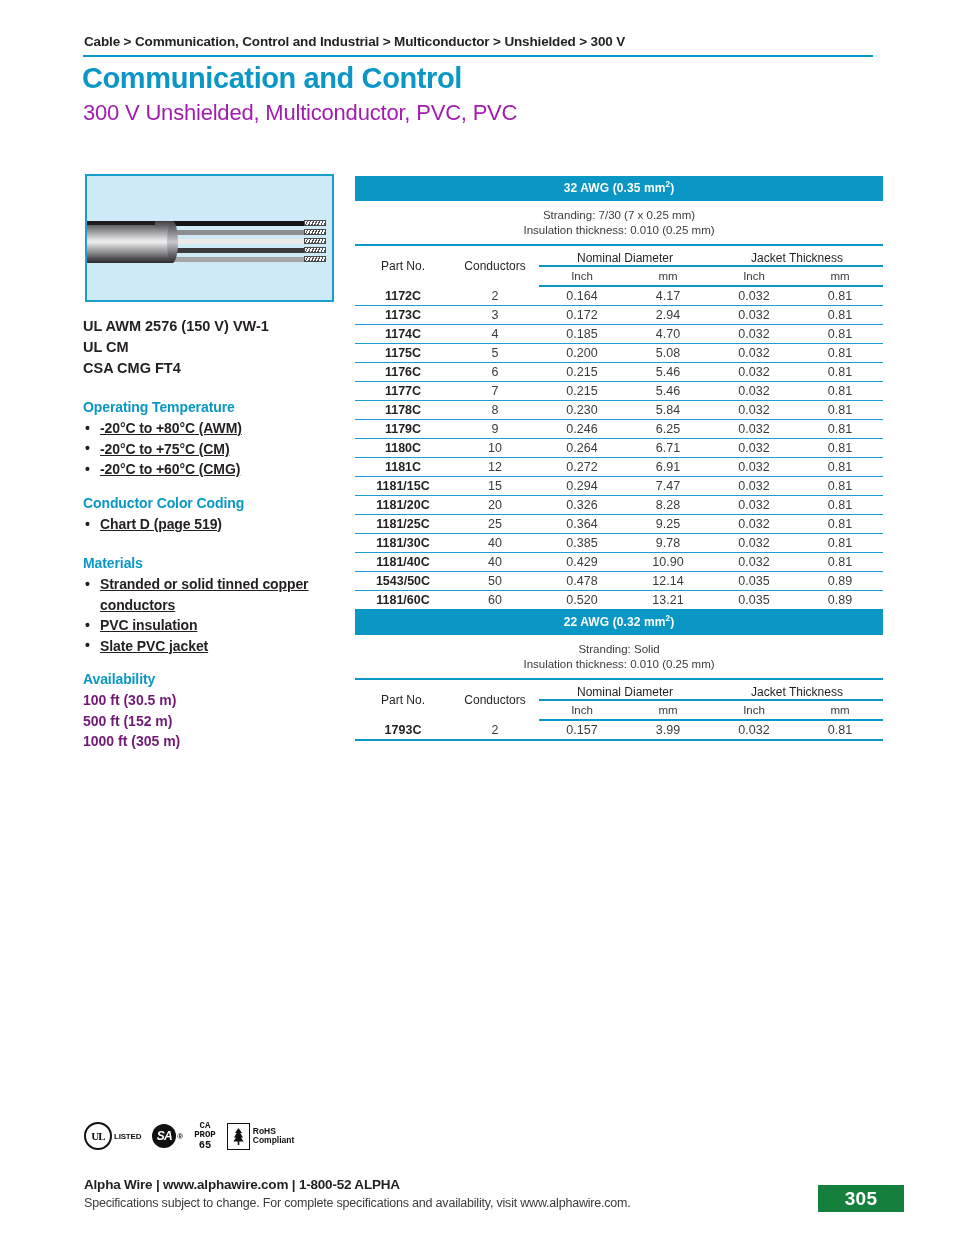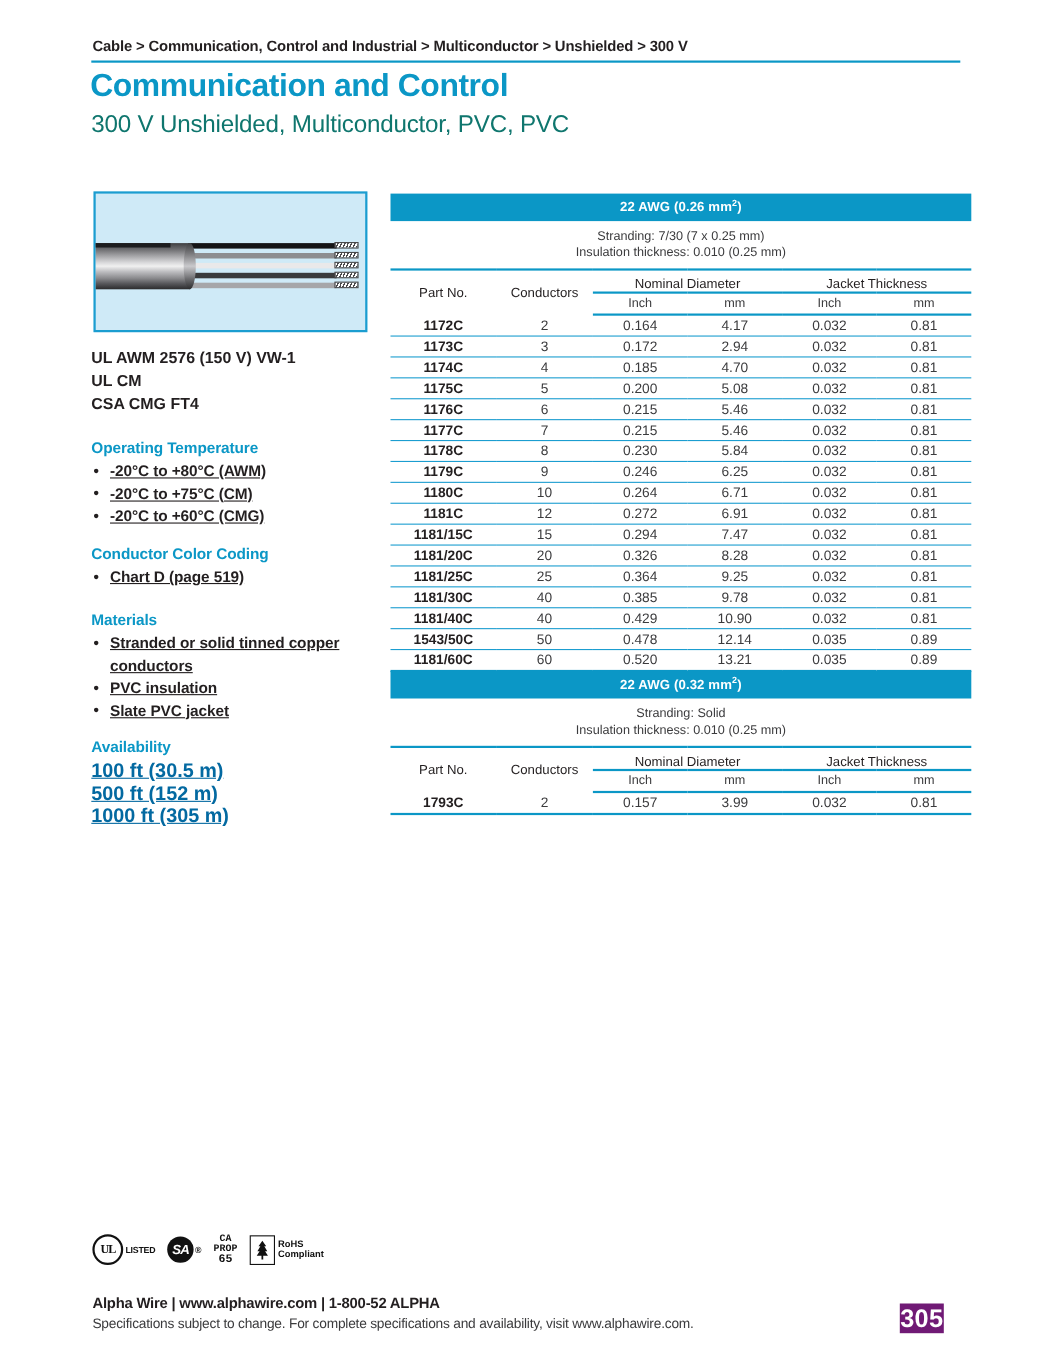--- a/index.html
+++ b/index.html
@@ -51,21 +51,21 @@
     color: #0b97c6;
     letter-spacing: -0.4px;
     white-space: nowrap;
   }
   .title-sub {
     position: absolute;
     left: 83px;
     top: 100px;
     font-size: 22px;
     font-weight: 400;
-    color: #0f766e;
+    color: #a21caf;
     letter-spacing: -0.2px;
     white-space: nowrap;
   }
 
   
   .cable-box {
     position: absolute;
     left: 85px;
     top: 174px;
     width: 249px;
@@ -157,25 +157,24 @@
     letter-spacing: -0.1px;
   }
   ul.sec-list li::before {
     content: "\2022";
     position: absolute;
     left: 2px;
     top: -0.5px;
     font-size: 14px;
   }
   .plain-line {
-    font-size: 18px;
+    font-size: 14px;
     font-weight: 700;
     line-height: 20.5px;
-    color: #0369a1;
-    text-decoration: underline;
+    color: #701a75;
   }
 
   
   .tbl {
     position: absolute;
     width: 528px;
     left: 355px;
   }
   .tbl-title {
     background: #0b97c6;
@@ -351,25 +350,25 @@
     font-size: 12.5px;
     font-weight: 400;
     color: #3b3b3d;
     letter-spacing: -0.2px;
     white-space: nowrap;
   }
   .page-badge {
     position: absolute;
     left: 818px;
     top: 1185px;
-    width: 40px;
+    width: 86px;
     height: 27px;
-    background: #701a75;
+    background: #15803d;
     color: #ffffff;
-    font-size: 23px;
+    font-size: 19px;
     font-weight: 700;
     display: flex;
     align-items: center;
     justify-content: center;
     letter-spacing: 0.3px;
   }
   sup { font-size: 0.68em; vertical-align: super; line-height: 0; }
 </style>
 </head>
 <body>
@@ -434,21 +433,21 @@
   </div>
 
   <div class="sec" style="top:671px;">
     <div class="sec-head">Availability</div>
     <div class="plain-line">100 ft (30.5 m)</div>
     <div class="plain-line">500 ft (152 m)</div>
     <div class="plain-line">1000 ft (305 m)</div>
   </div>
 
   <div class="tbl" style="top:176px;">
-    <div class="tbl-title"><span>22 AWG (0.26 mm</span><sup>2</sup><span>)</span></div>
+    <div class="tbl-title"><span>32 AWG (0.35 mm</span><sup>2</sup><span>)</span></div>
     <div class="tbl-sub">
       <div>Stranding: 7/30 (7 x 0.25 mm)</div>
       <div>Insulation thickness: 0.010 (0.25 mm)</div>
     </div>
     <table class="spec">
       <colgroup>
         <col class="c-part">
           <col class="c-cond">
           <col class="c-d1">
           <col class="c-d2">

